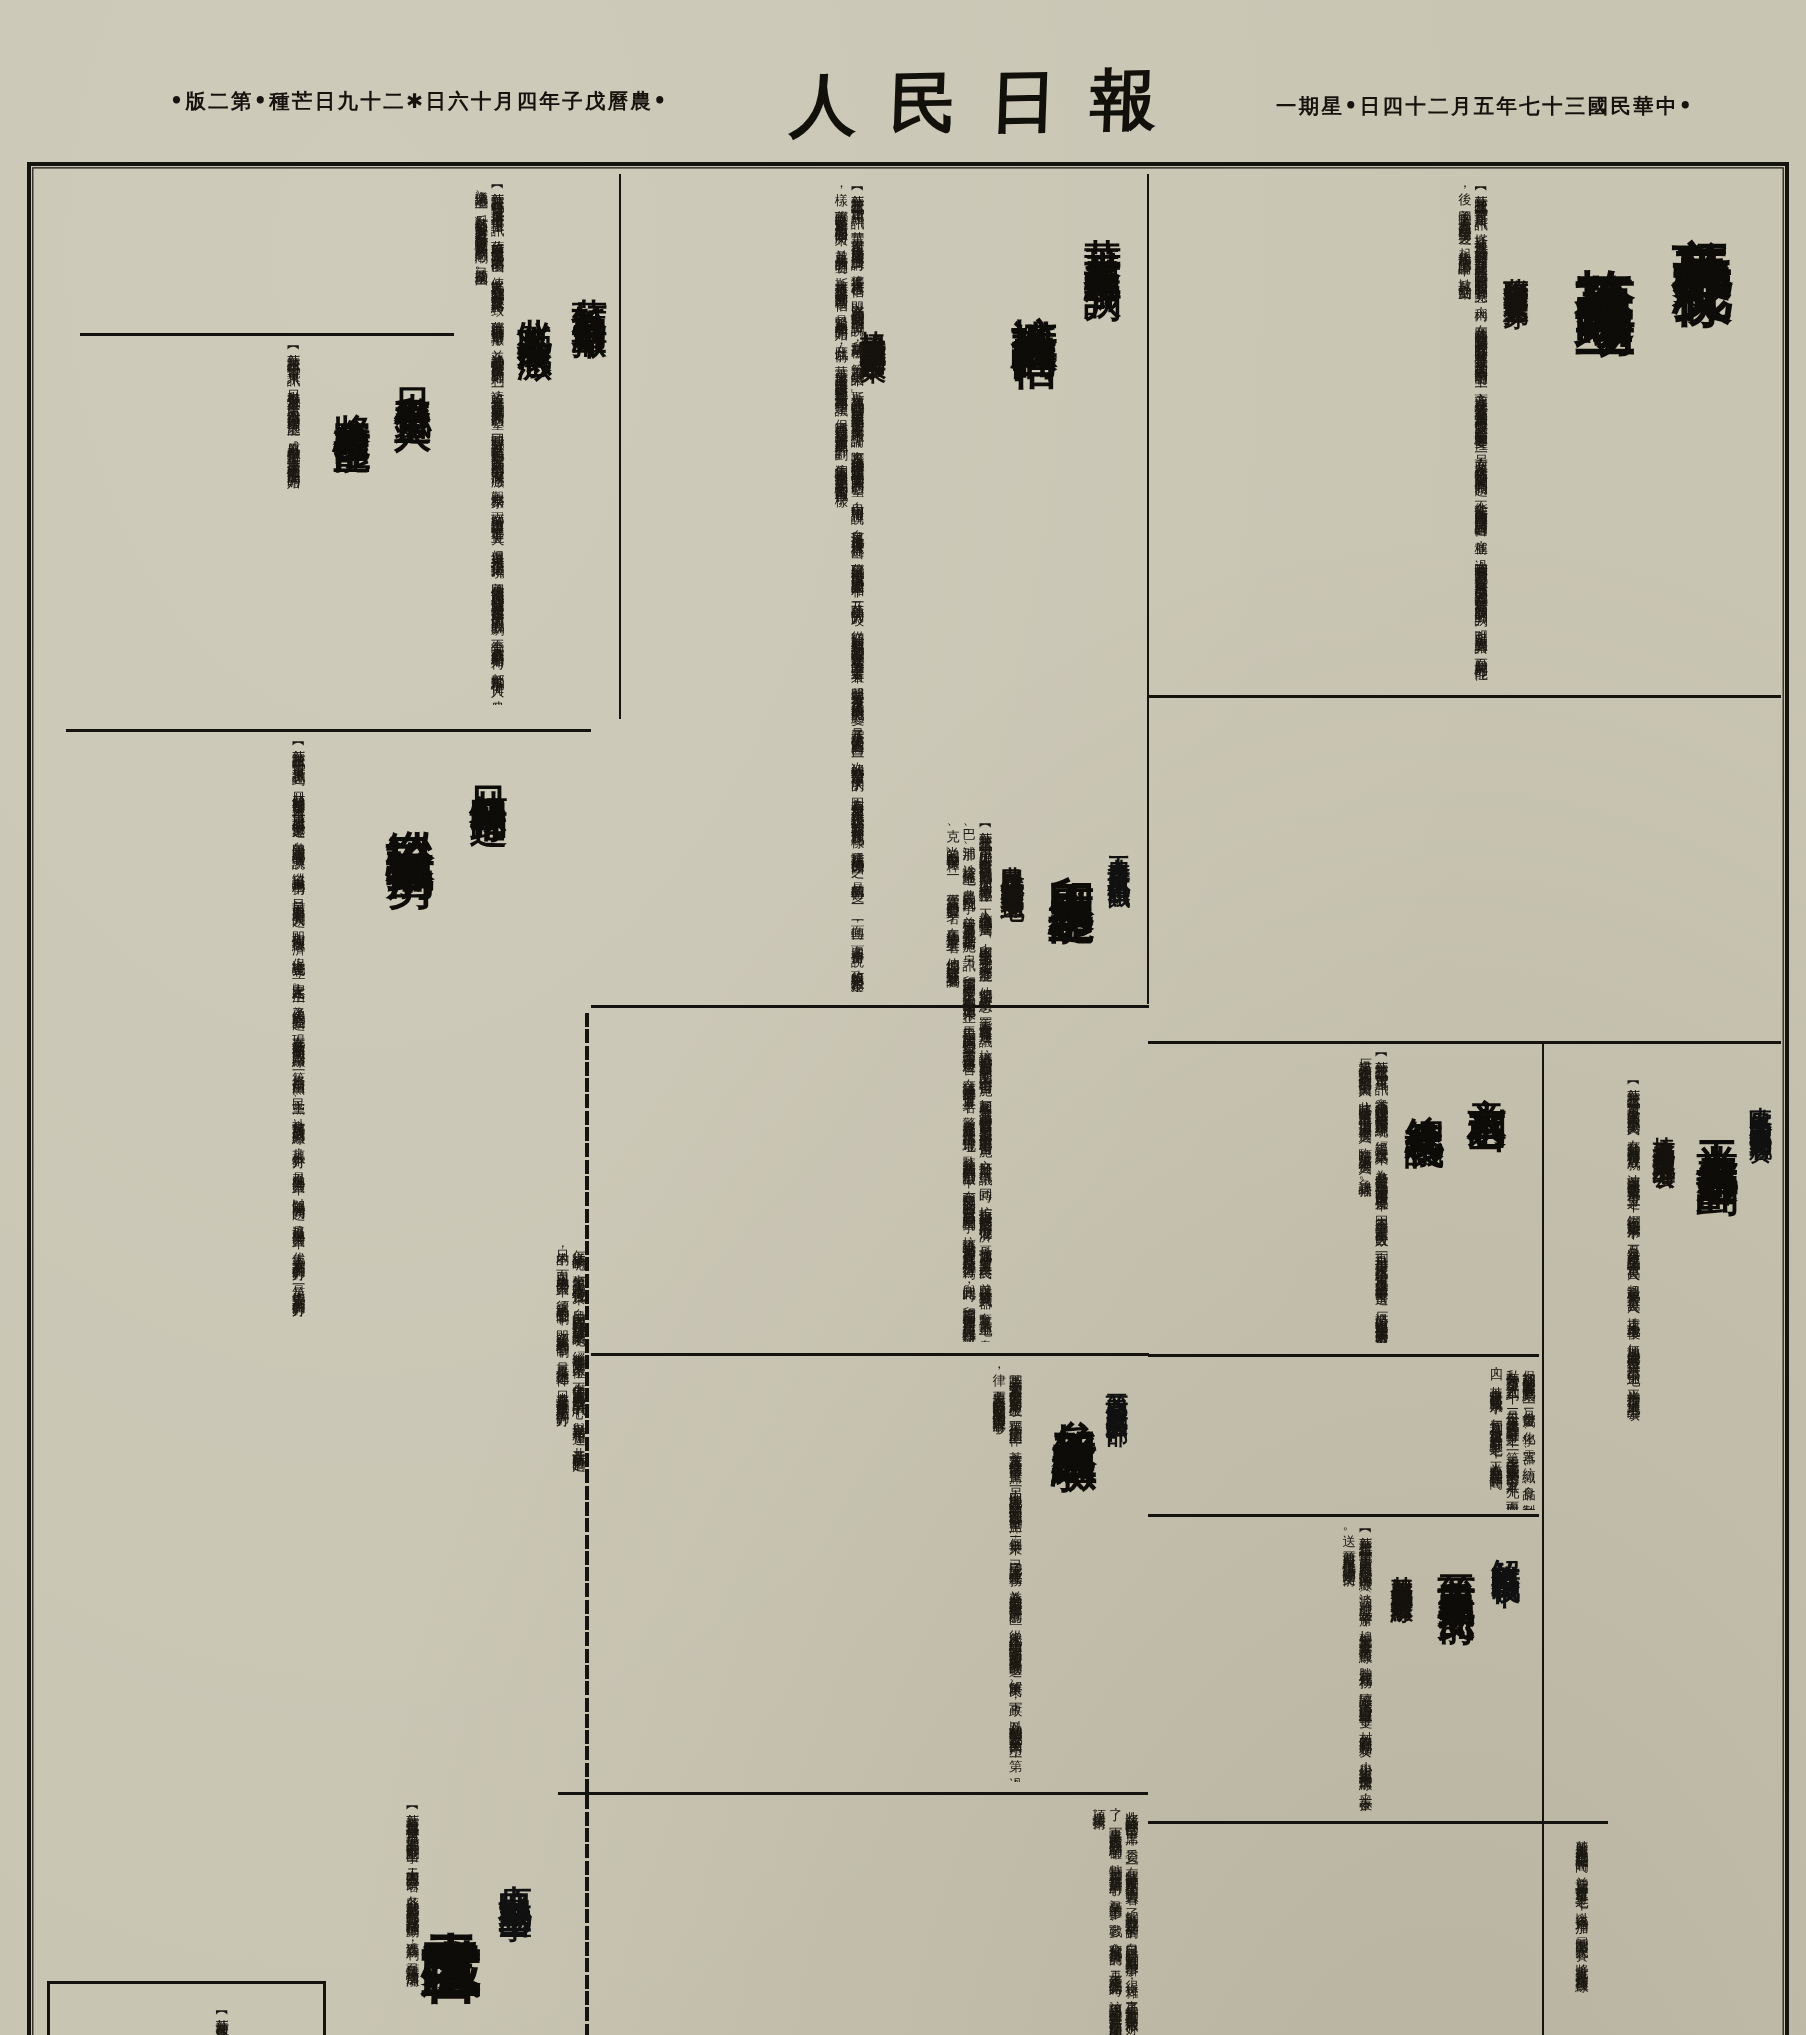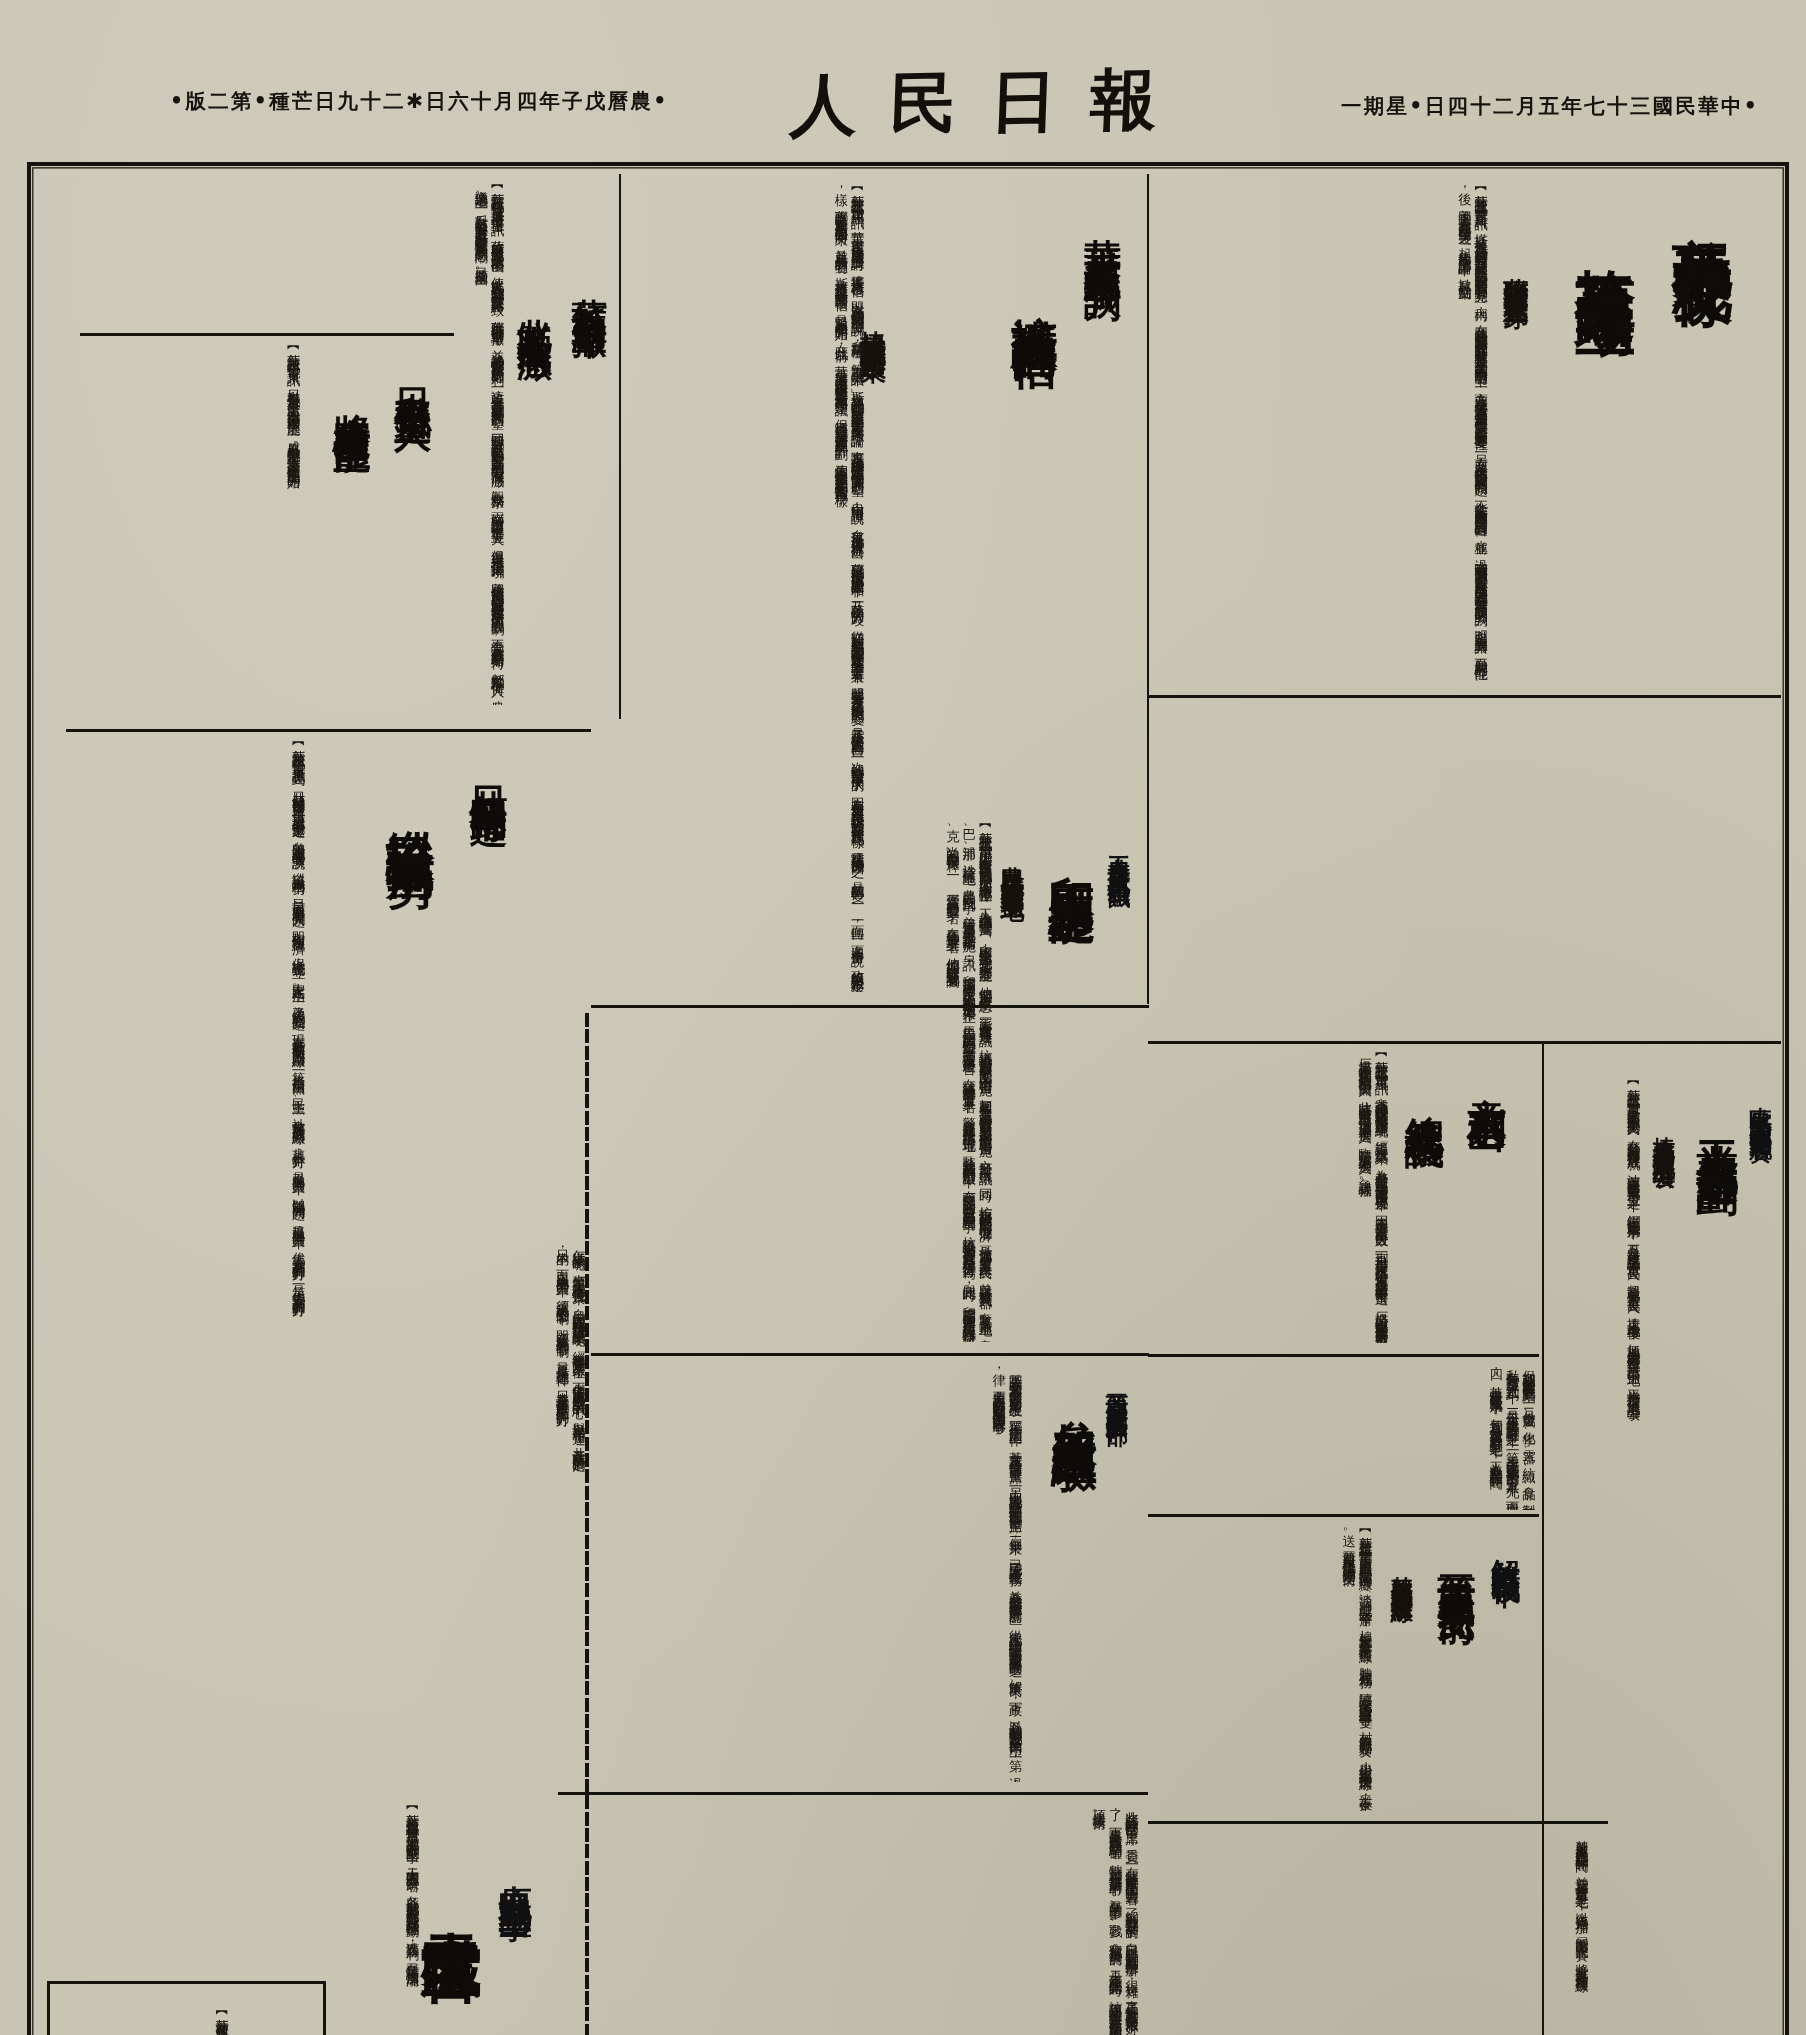--- a/index.html
+++ b/index.html
@@ -19,21 +19,21 @@
     overflow:hidden;
   }
   
   .dateline{
     position:absolute;
     font-size:20.4px;font-weight:bold;
     letter-spacing:2.4px;white-space:nowrap;
     color:#16130e;
   }
   #dateline-left{left:138px;top:87px;margin-left:32px;}
-  #dateline-right{left:1341px;top:92px;text-align:center;}
+  #dateline-right{left:1276px;top:92px;text-align:center;}
   #masthead{
     position:absolute;left:790px;top:57px;
     font-family:"DejaVu Serif", serif;
     font-size:67px;font-weight:bold;
     letter-spacing:33px;white-space:nowrap;
     transform:rotate(-1deg) skewX(-3deg);
     color:#12100b;
   }
   
   #frame{

